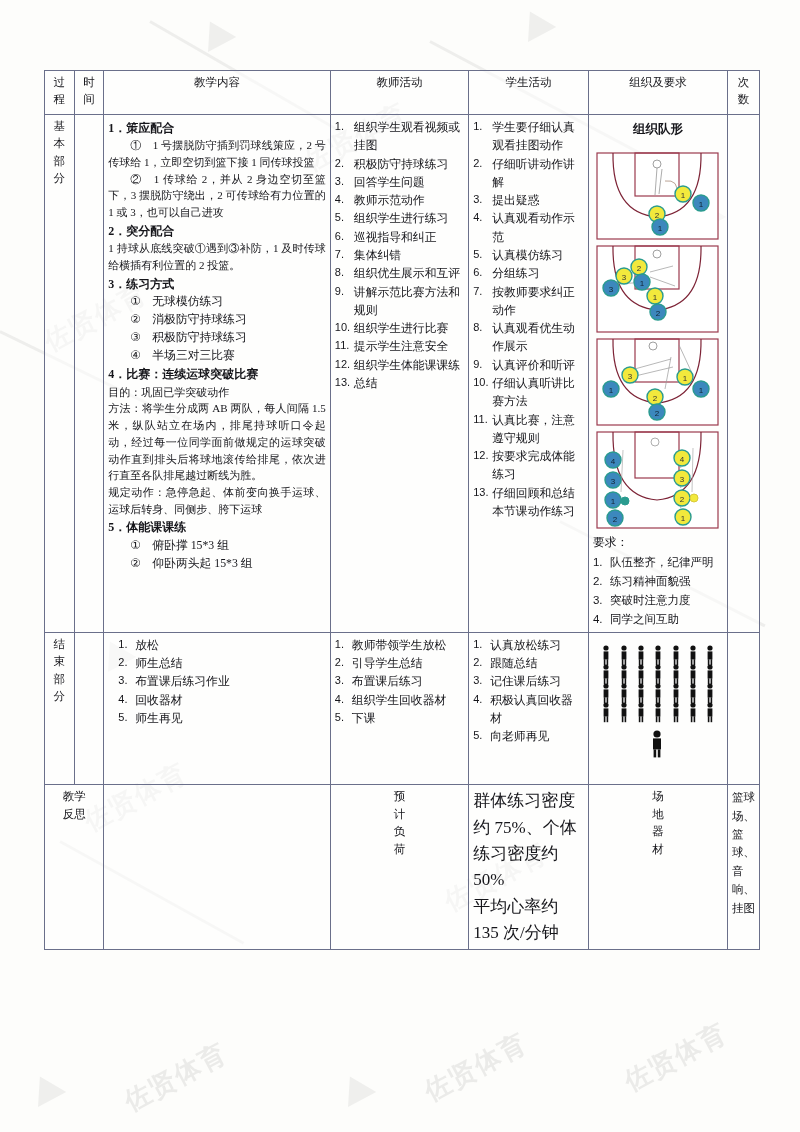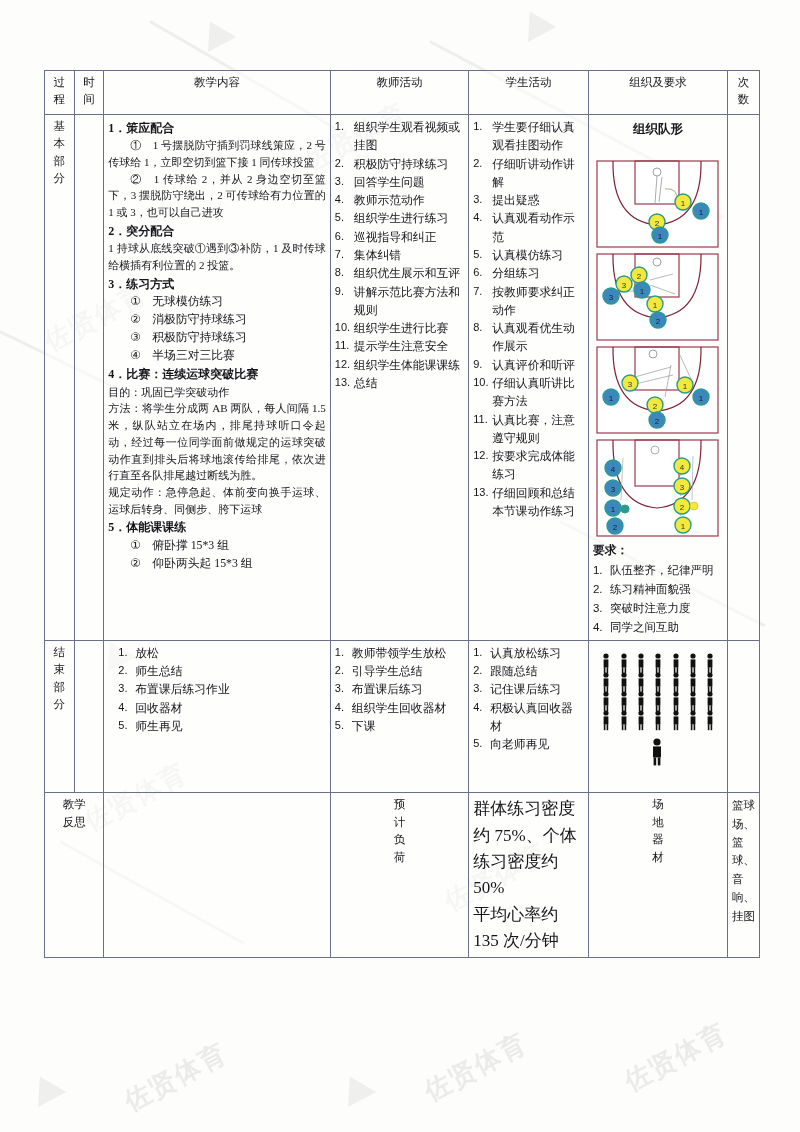--- a/index.html
+++ b/index.html
@@ -107,30 +107,30 @@
     font-size: 11.8px;
     line-height: 1.55;
     display: flex;
     align-items: flex-start;
   }
   ol.acts li .n { flex: 0 0 17px; font-family: "Liberation Sans", sans-serif; font-size: 11px; }
   ol.acts li .t { flex: 1 1 auto; }
   ol.acts.wide li .n { flex: 0 0 19px; }
 
   
-  .req-title { font-size: 11.8px; margin-top: 4px; margin-bottom: 1px; font-weight: bold; }
+  .req-title { font-size: 11.8px; margin-top: 4px; margin-bottom: 1px; }
   ol.reqs { margin: 0; padding: 0; list-style: none; }
   ol.reqs li { font-size: 11.5px; line-height: 1.65; display: flex; }
   ol.reqs li .n { flex: 0 0 17px; font-family: "Liberation Sans", sans-serif; }
 
   .org-title {
     text-align: center;
     font-weight: bold;
     font-size: 12.5px;
-    padding: 2px 0 20px;
+    padding: 2px 0 12px;
   }
 
   
   .courts { display: flex; flex-direction: column; gap: 3px; align-items: center; }
   .court { display: block; }
 
   
   .formation { padding: 6px 2px 4px; }
 
   

